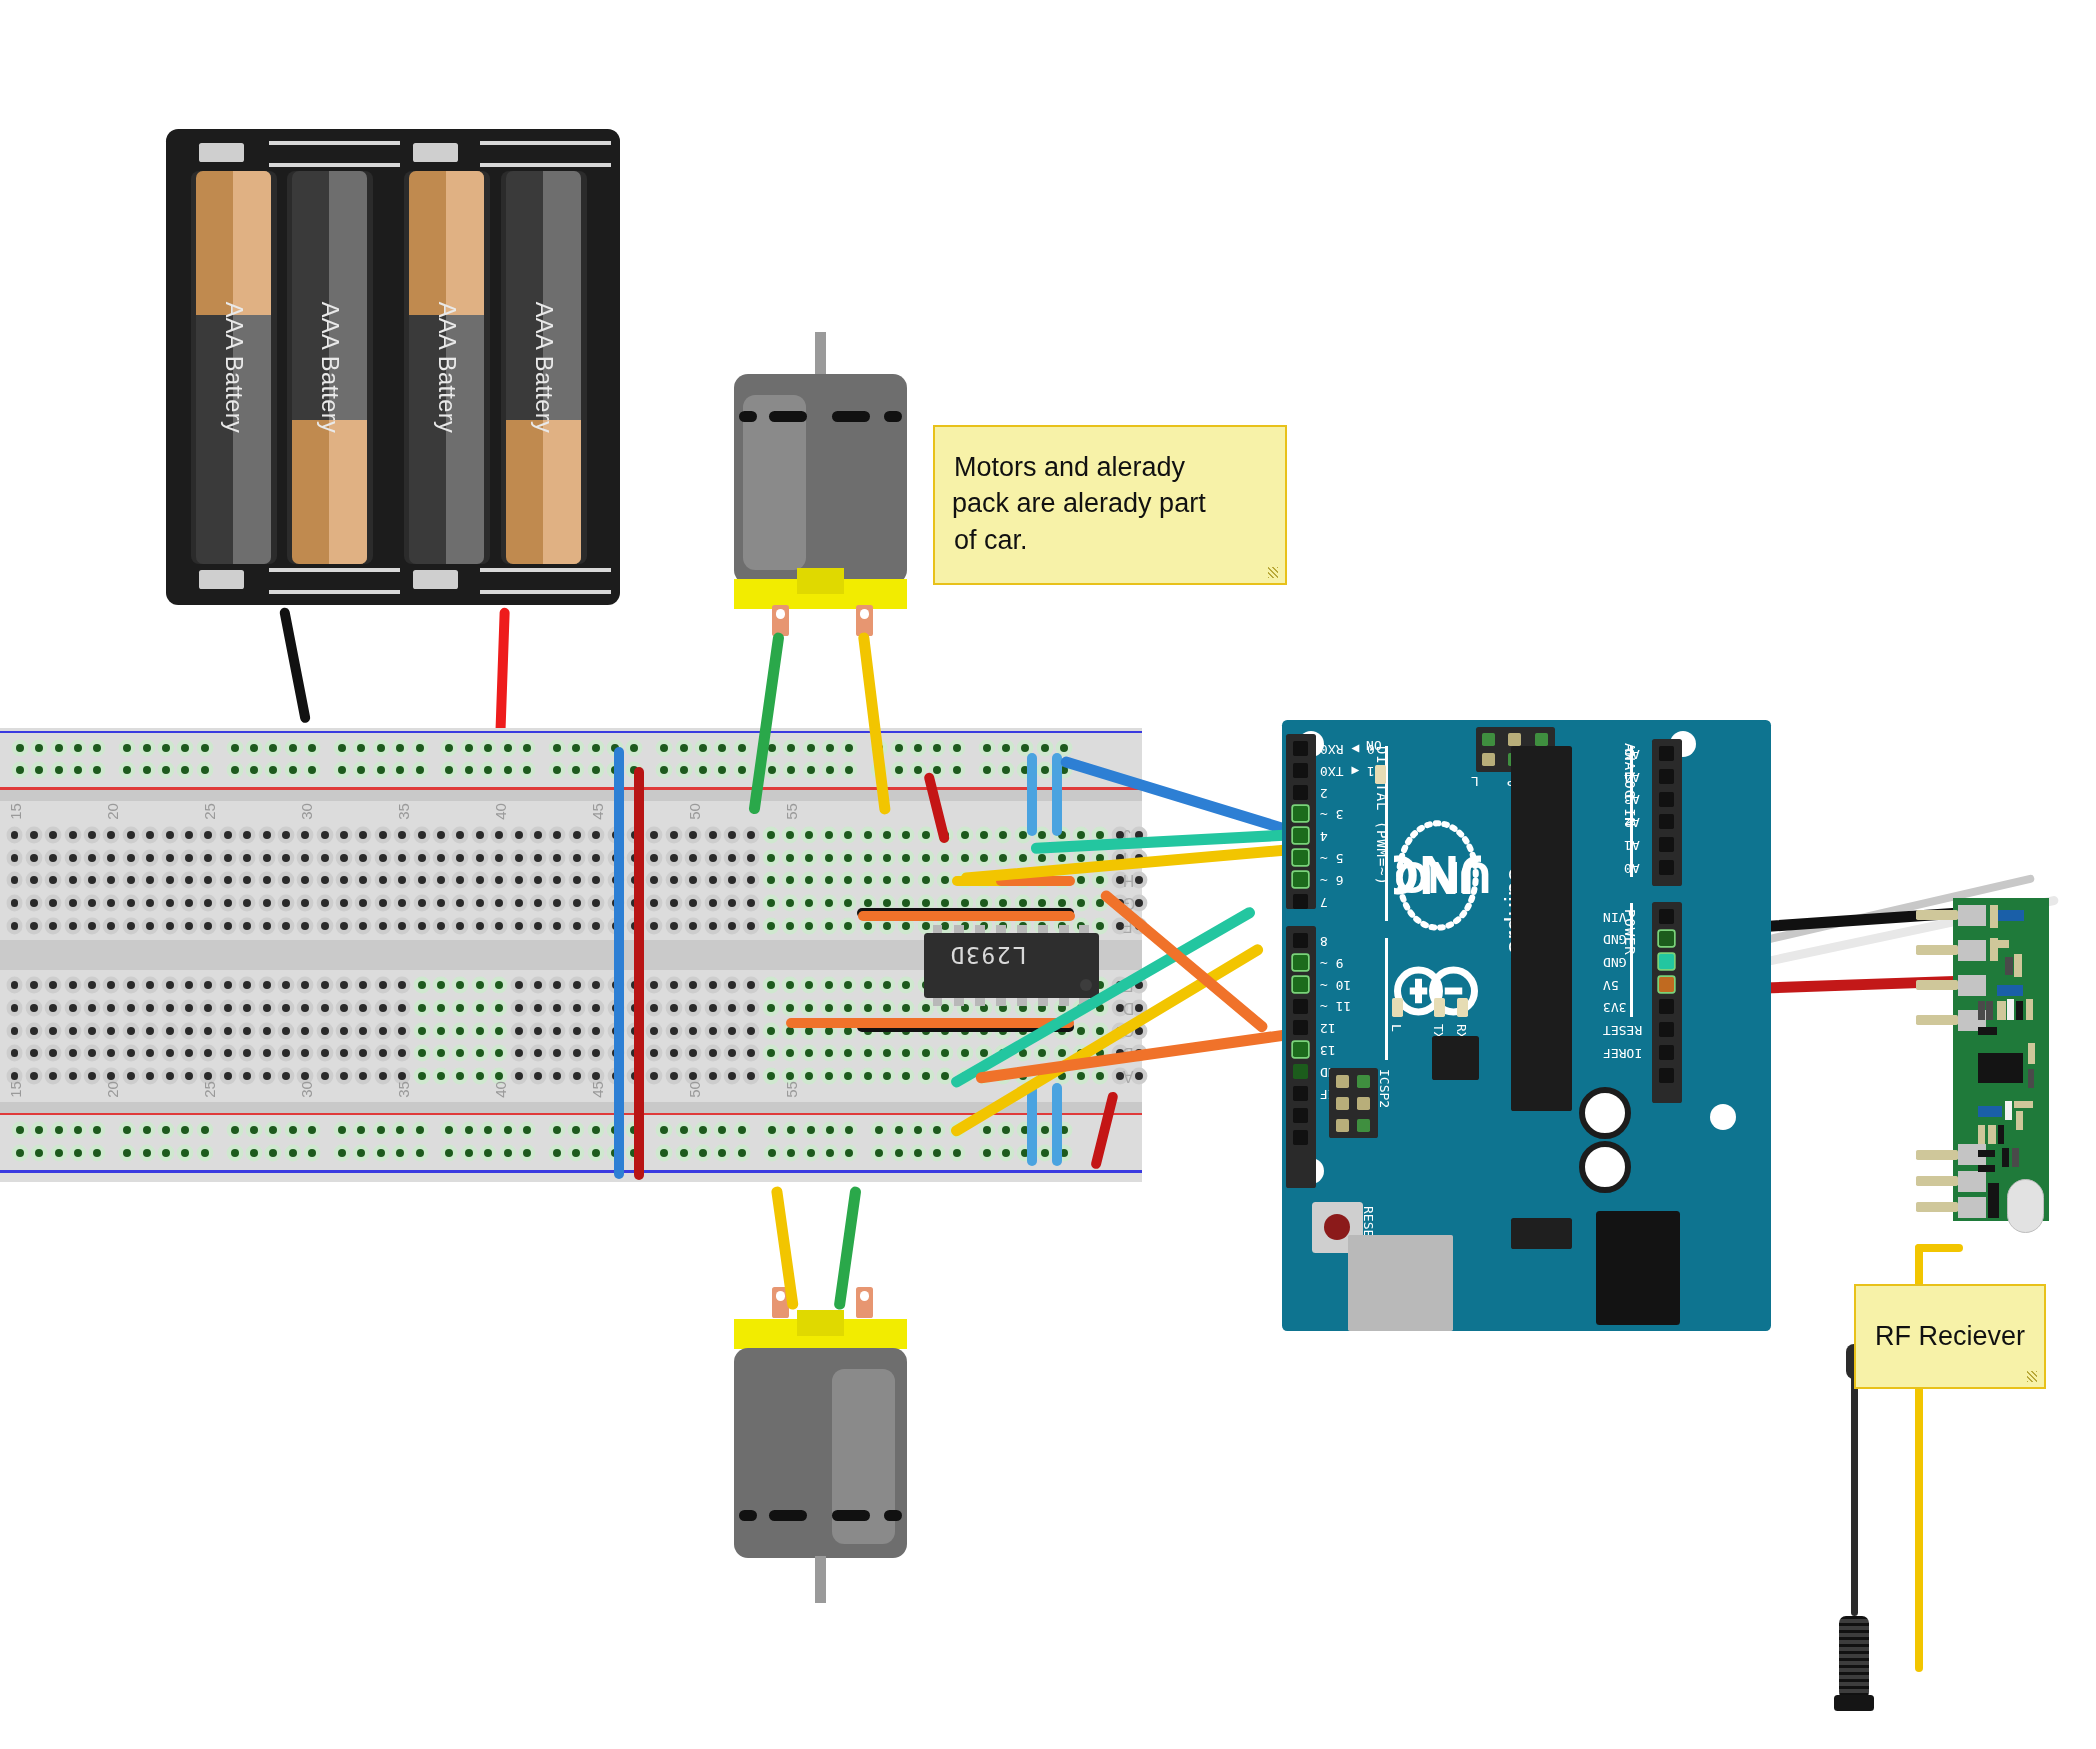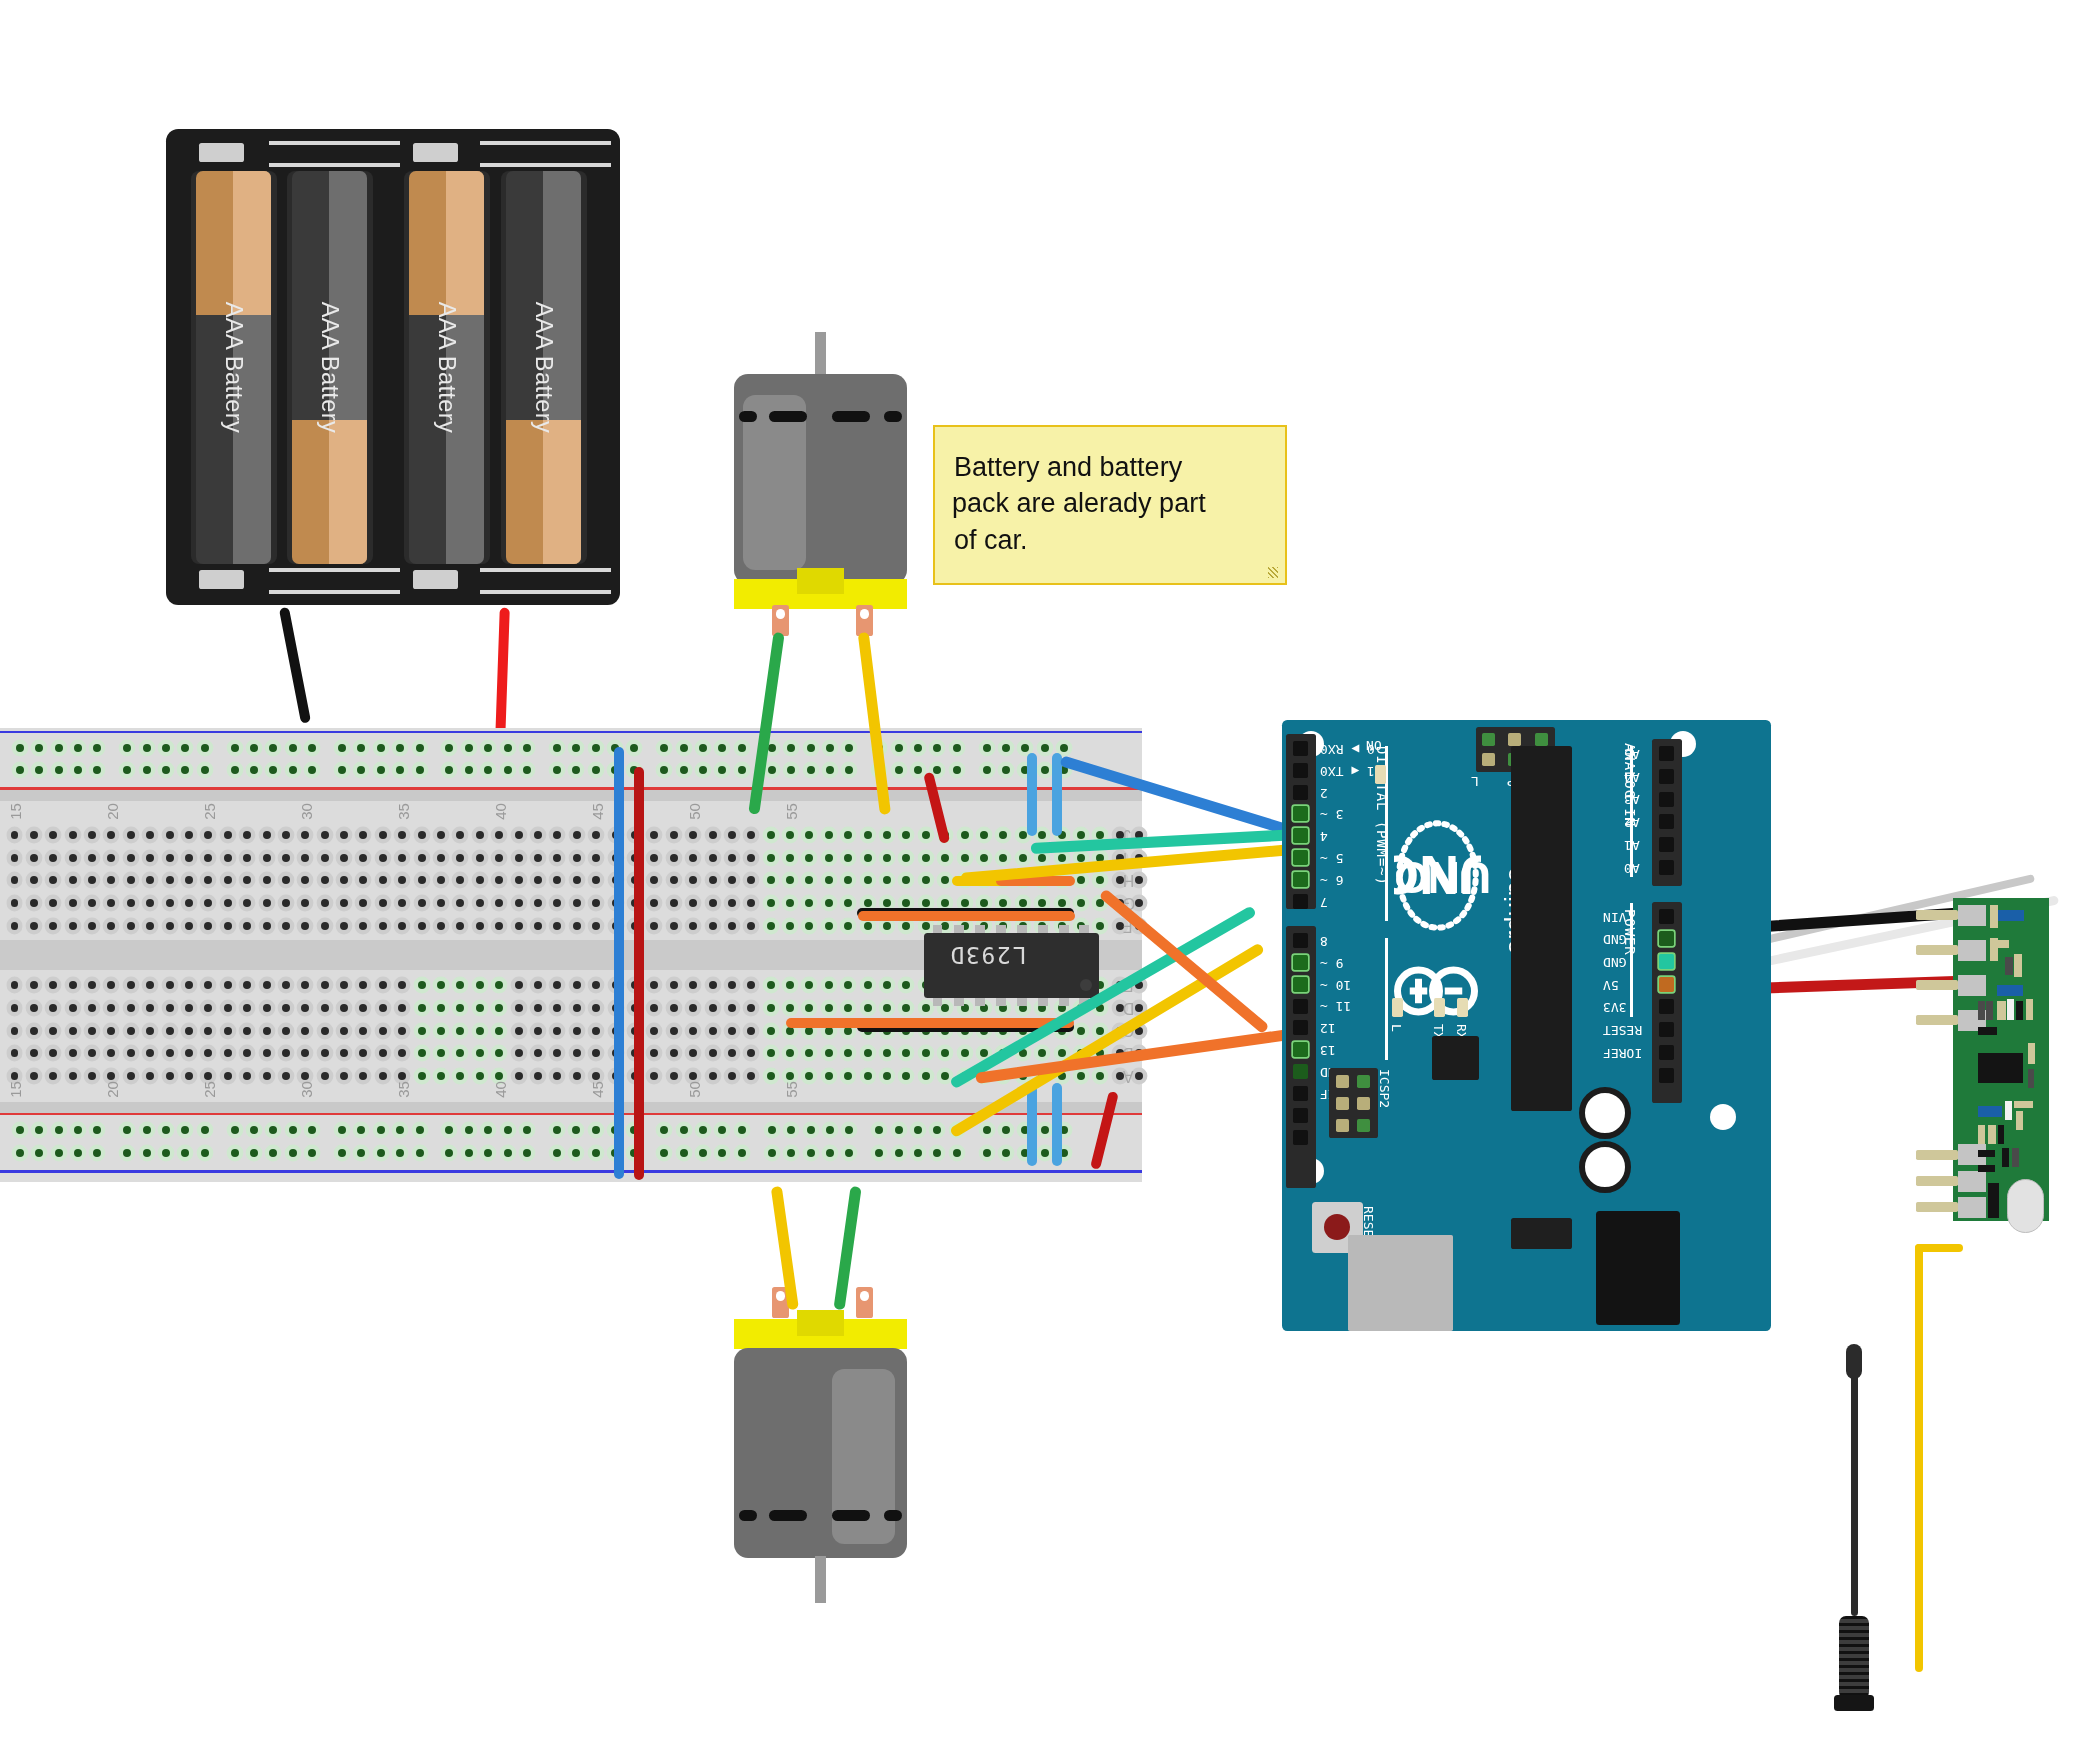--- a/index.html
+++ b/index.html
@@ -1320,21 +1320,25 @@
   <div class="wire abs" style="left:1915px;top:1244px;width:48px;height:7.9px;background:#f2c500;"></div>
 
   <div class="abs" id="antenna">
     <div class="rod"></div>
     <div class="tip"></div>
     <div class="coil"></div>
     <div class="foot"></div>
   </div>
 
   <div class="note abs" id="note-motors" style="left:933px;top:425px;width:354px;height:160px;">
-    <div class="t" style="left:19px;top:23px;">Battery and battery</div>
+    <div class="t" style="left:19px;top:23px;">Motors and alerady</div>
     <div class="t" style="left:17px;top:59px;">pack are alerady part</div>
     <div class="t" style="left:19px;top:96px;">of car.</div>
     <div class="grip"></div>
   </div>
 
+  <div class="note abs" id="note-rf" style="left:1854px;top:1284px;width:192px;height:105px;">
+    <div class="t" style="left:19px;top:33px;">RF Reciever</div>
+    <div class="grip"></div>
+  </div>
 
 </div>
 
 
 </body></html>

